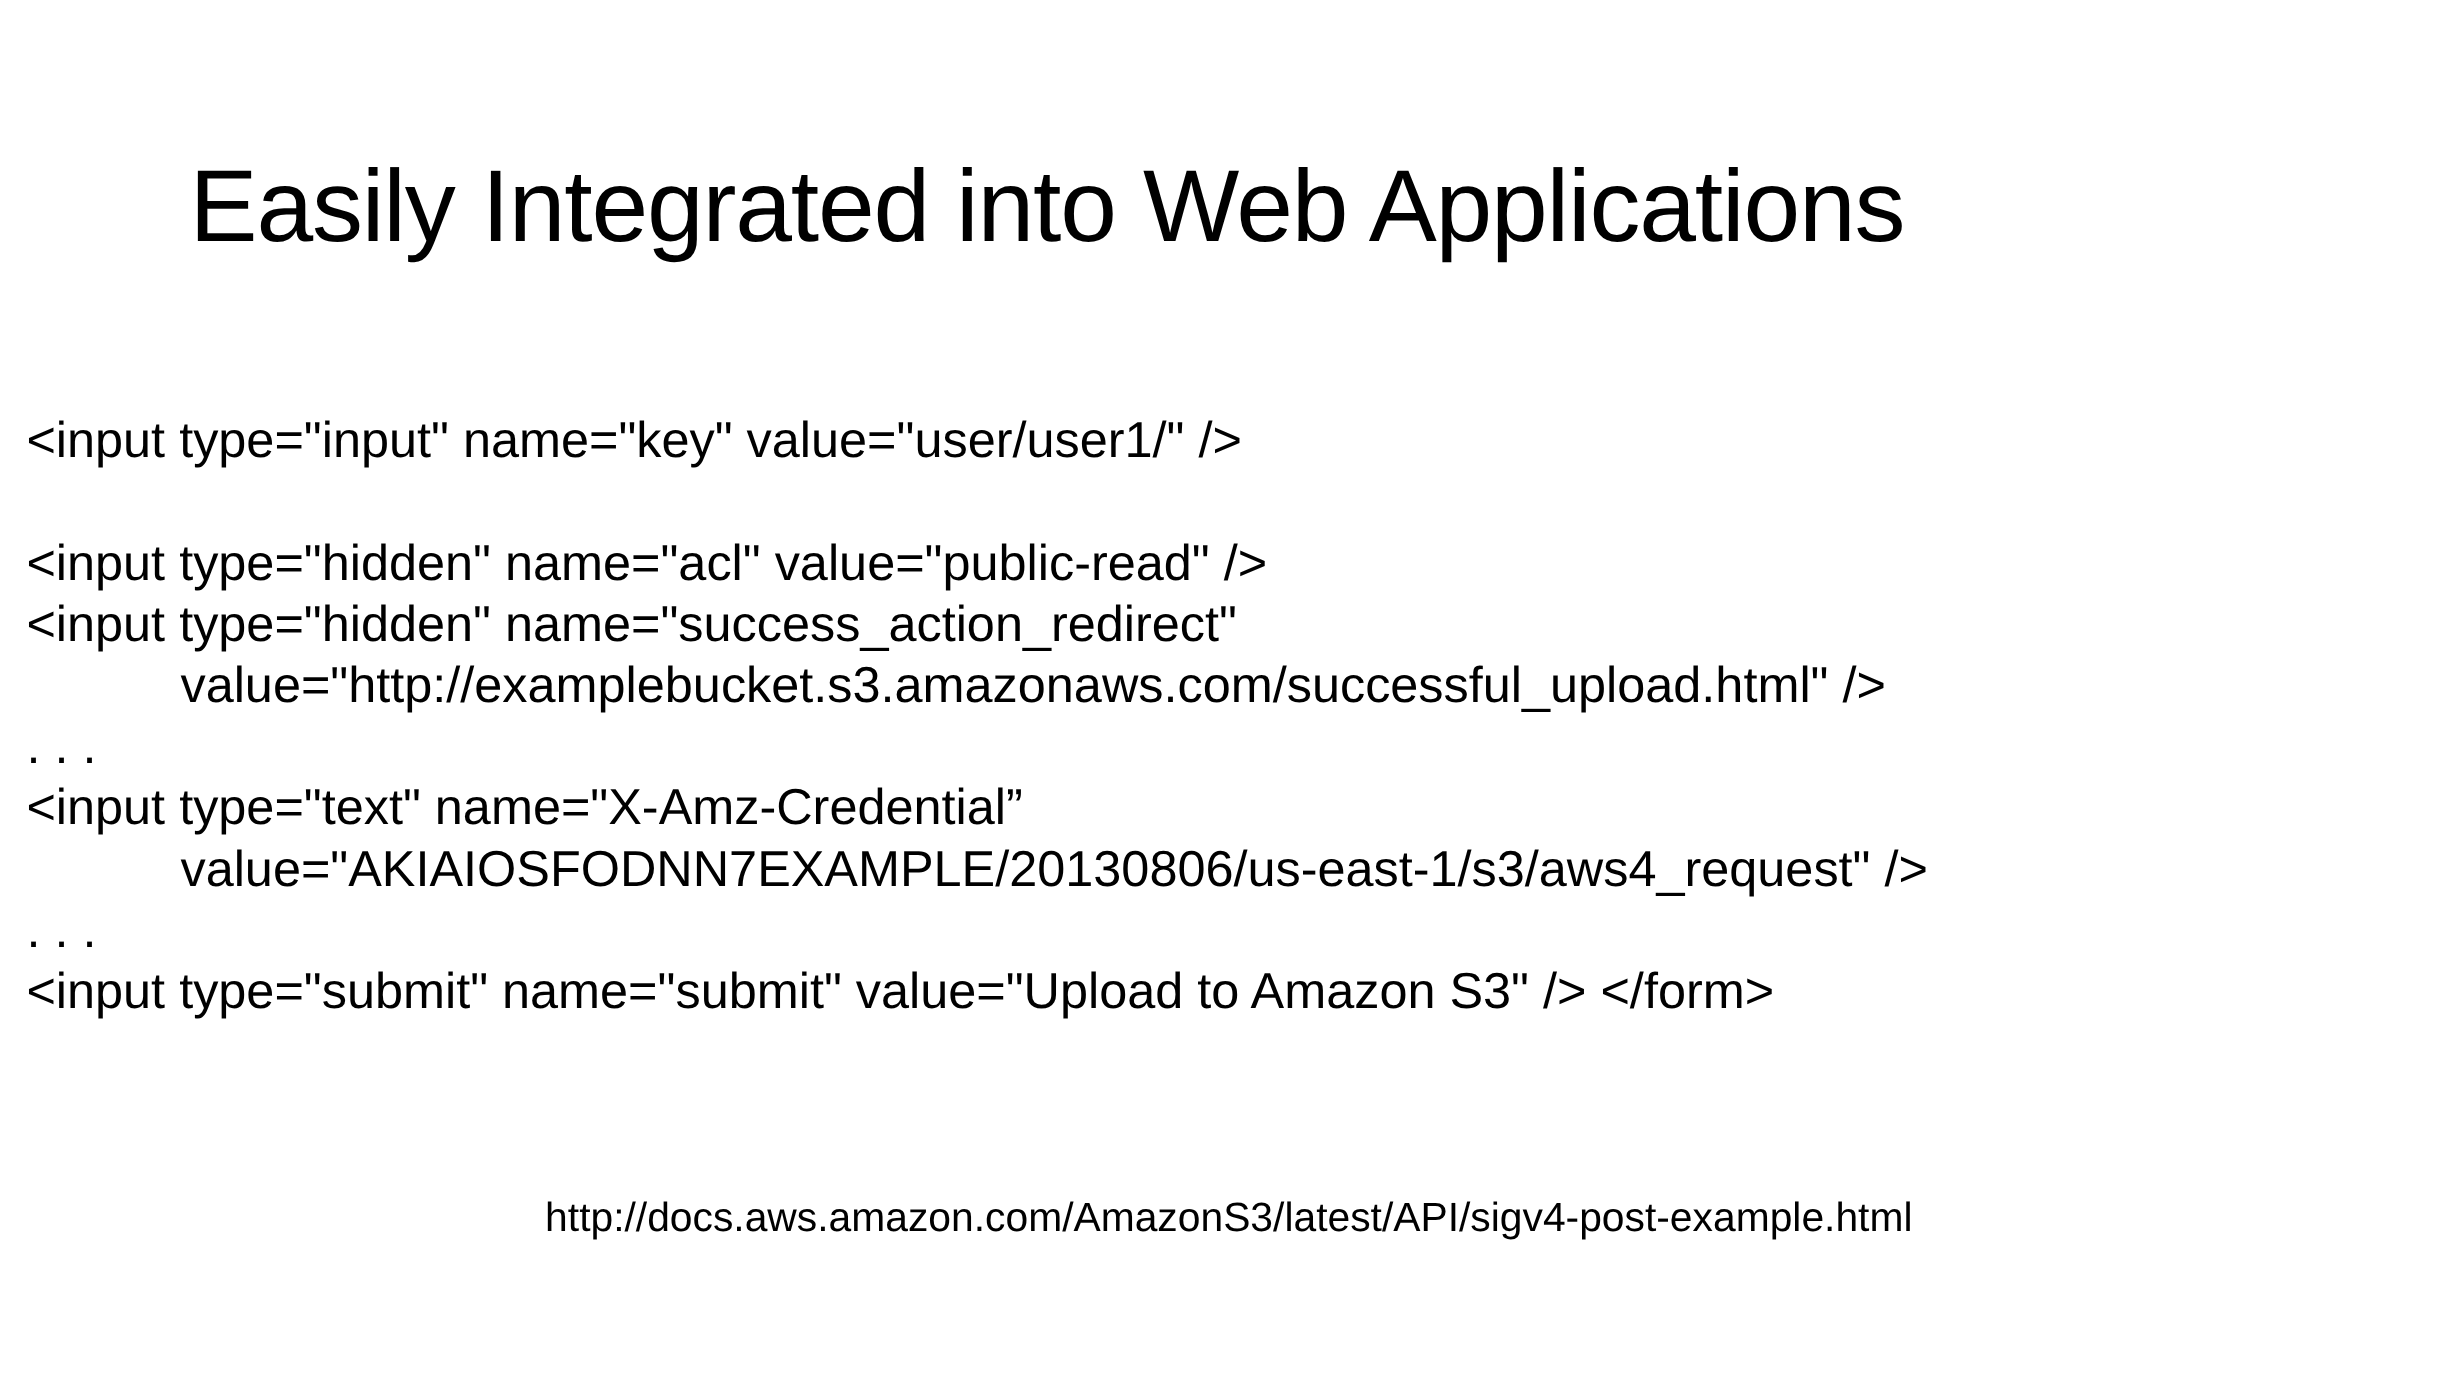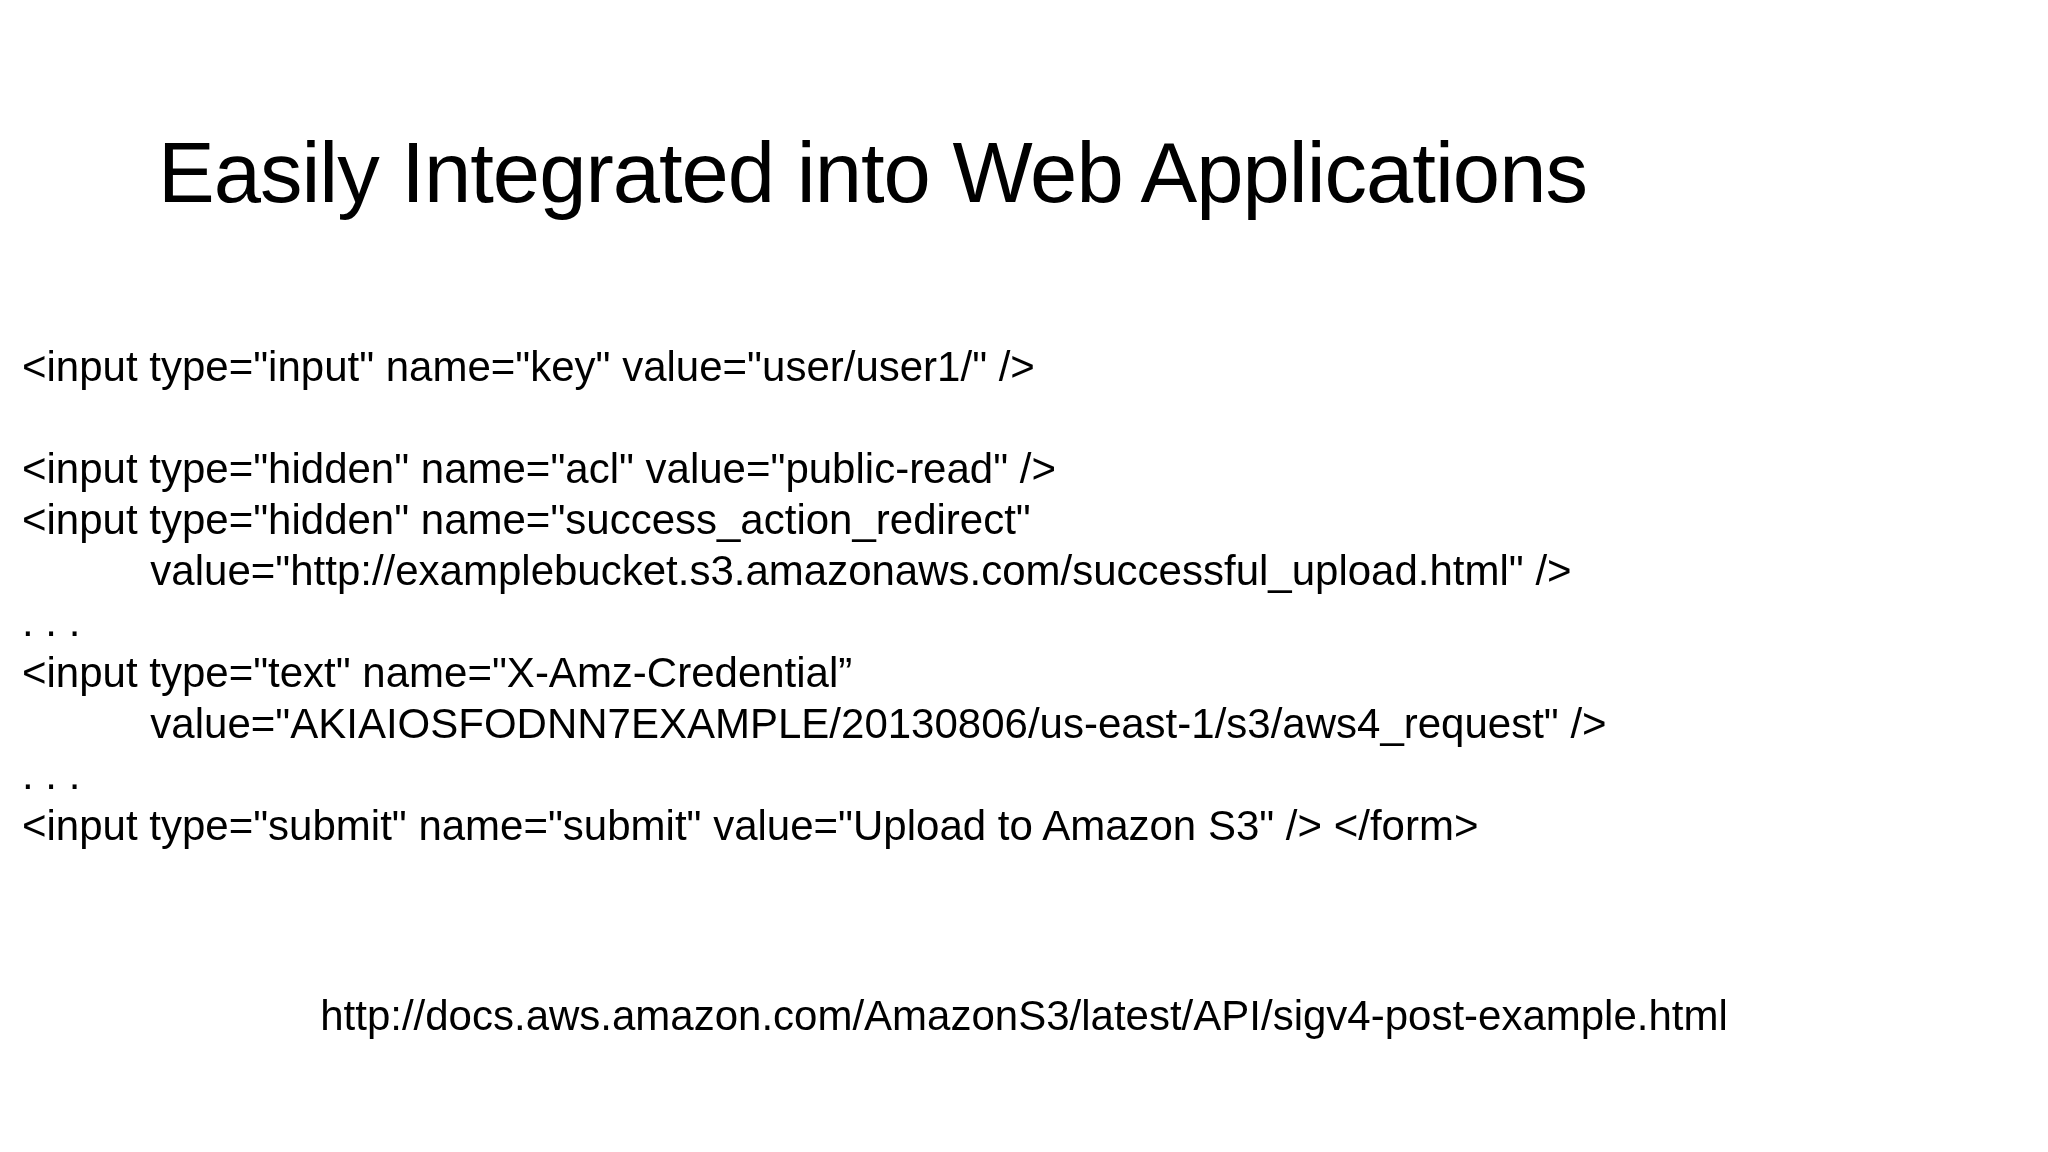--- a/index.html
+++ b/index.html
@@ -39,21 +39,21 @@
   .code-line {
     min-height: 51px;
     white-space: pre;
   }
   .footer {
     position: absolute;
     left: 0;
     top: 995px;
     width: 100%;
     text-align: center;
-    font-size: 42px;
+    font-size: 34px;
     line-height: 41px;
     color: #000000;
     white-space: pre;
   }
 </style>
 </head>
 <body>
 
 <div class="slide">
 

